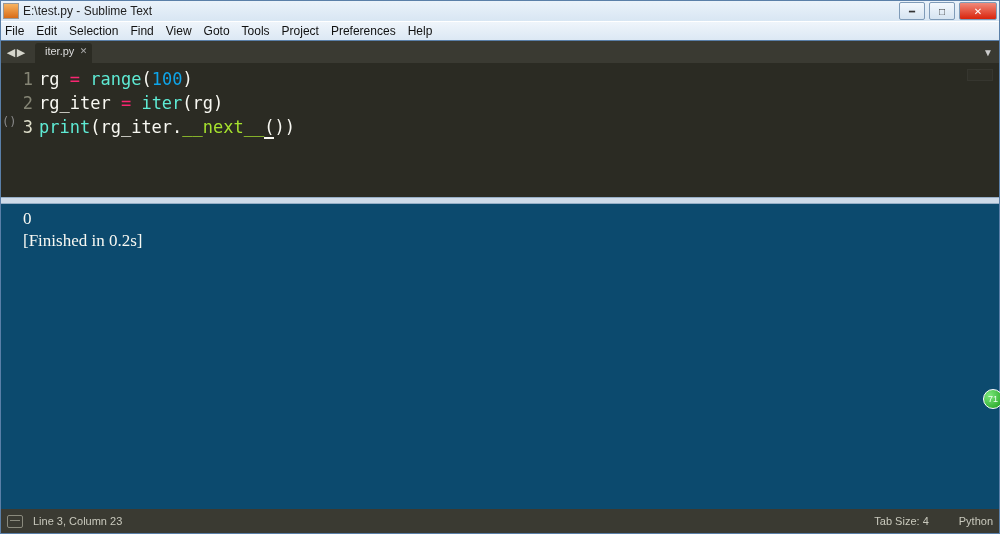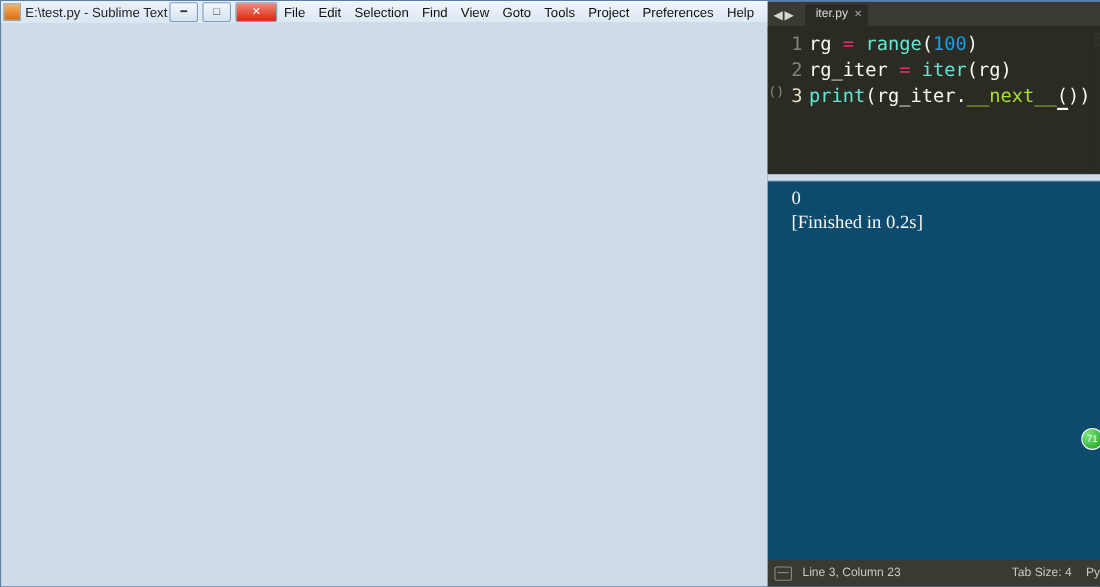--- a/index.html
+++ b/index.html
@@ -1,17 +1,17 @@
 <!DOCTYPE html>
 <html><head>
 <meta charset="utf-8">
 <style>
 html,body{margin:0;padding:0;width:1000px;height:534px;font-family:"Segoe UI",Tahoma,sans-serif;font-size:12px;background:#d9e6f2;overflow:hidden;color:#000}
 
-.window{position:absolute;top:0;left:0;right:0;bottom:0;border:1px solid #5a7fa8;background:#cfdbe9;display:flex;flex-direction:row}
+.window{position:absolute;top:0;left:0;right:0;bottom:0;border:1px solid #5a7fa8;background:#cfdbe9;display:flex;flex-direction:column}
 .titlebar{height:20px;background:linear-gradient(#eaf2fa,#d8e6f3);display:flex;align-items:center;padding-left:2px}
 .app-icon{width:14px;height:14px;margin-right:4px;border:1px solid #999;background:linear-gradient(#f7b360,#d96c17)}
 .title-text{flex:1;font-size:12px;color:#222;white-space:nowrap}
 .win-btns{display:flex}
 .win-btn{width:24px;height:16px;margin-left:2px;margin-right:2px;border:1px solid #7f9bb8;border-radius:2px;background:linear-gradient(#f3f8fd,#d6e4f1);display:flex;align-items:center;justify-content:center;font-size:10px;color:#333;cursor:default}
 .win-btn.close{background:linear-gradient(#f08a7b,#d9240c);color:#fff;width:36px}
 
 .menubar{height:18px;background:linear-gradient(#eff5fb,#dce8f4);display:flex;align-items:center;padding-left:4px;border-top:1px solid #fff}
 .menubar span{margin-right:12px;font-size:12px;color:#111;cursor:default}
 
@@ -40,21 +40,21 @@
 .minimap .mm{position:absolute;top:6px;right:6px;width:24px;height:10px;background:rgba(200,200,200,.03);border:1px solid rgba(200,200,200,.05)}
 
 .pane-div{height:5px;background:#cfdbe9;border-top:1px solid #96aec6;border-bottom:1px solid #96aec6}
 
 .output{flex:1;background:#0c4a6e;color:#f8f8f2;font-family:Liberation Serif, serif;font-size:17px;line-height:22px;padding:4px 22px;overflow:hidden;white-space:pre}
 
 .statusbar{height:24px;background:#3a3a32;color:#c9c9bd;display:flex;align-items:center;font-size:11px;padding:0 6px}
 .sb-icon{width:14px;height:11px;border:1px solid #8a8a7d;border-radius:2px;margin-right:10px;position:relative}
 .sb-icon::after{content:"";position:absolute;left:2px;right:2px;top:4px;height:1px;background:#8a8a7d}
 .statusbar .spacer{flex:1}
-.statusbar .cell{margin-left:13px}
+.statusbar .cell{margin-left:30px}
 
 .badge{position:absolute;right:-4px;top:388px;width:18px;height:18px;border-radius:50%;background:radial-gradient(circle at 30% 30%,#7ce87c,#1a9d1a);color:#eefff0;font-size:9px;display:flex;align-items:center;justify-content:center;border:1px solid #fff}
 </style>
 </head>
 <body>
 
 <div class="window">
 
   <div class="titlebar">
     <div class="app-icon"></div>

